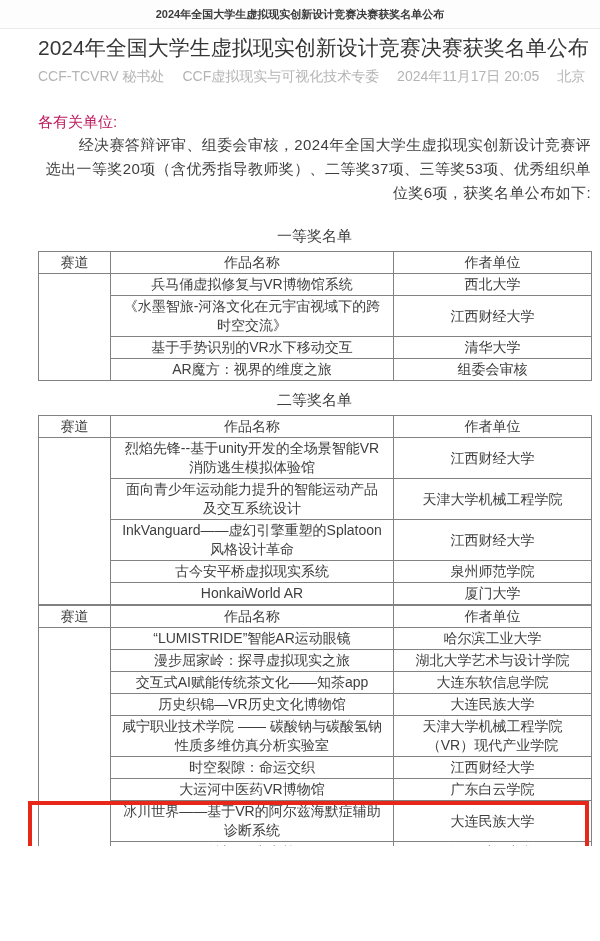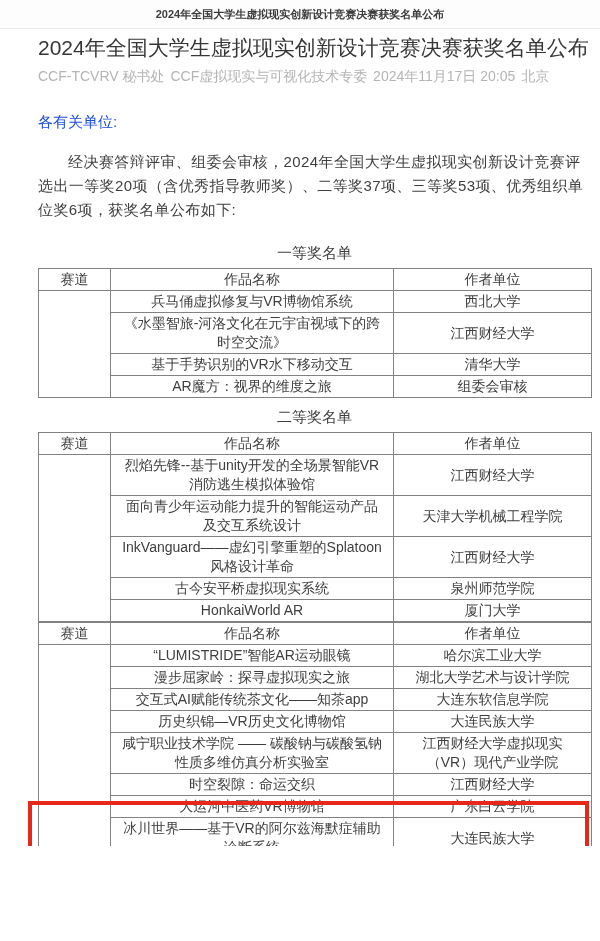--- a/index.html
+++ b/index.html
@@ -11,25 +11,25 @@
   .topbar {
     height:28px; background:#fdfdfd; border-bottom:1px solid #ebebeb;
     display:flex; align-items:center; justify-content:center;
   }
   .topbar span { font-size:11px; color:#3c3c3c; font-weight:700; }
   .content { padding:0 9px 0 38px; }
   h1.title {
     margin:5px 0 0; font-size:21px; line-height:27px; font-weight:400; color:#363636;
   }
   .byline { margin-top:6px; font-size:14px; line-height:18px; color:#b4b4b4; white-space:nowrap; }
-  .byline span + span { margin-left:2px; }
-  p.salutation { margin:26px 0 0; font-size:15px; line-height:21px; color:#1d4ed8; }
+  .byline span + span { margin-left:14px; }
+  p.salutation { margin:26px 0 0; font-size:15px; line-height:21px; color:#be185d; }
   p.intro {
-    margin:18px 0 0; font-size:15px; line-height:24px; color:#3e3e3e;
-    text-indent:2em; letter-spacing:0.4px;
+    margin:1px 0 0; font-size:15px; line-height:24px; color:#3e3e3e;
+    text-indent:2em; letter-spacing:0.4px;text-align:right;
   }
   .sections { }
   .award h2.sec-heading {
     margin:9px 0 5px; font-size:15px; line-height:20px; font-weight:400;
     text-align:center; color:#3e3e3e;
   }
   .award:first-child h2.sec-heading { margin-top:21px; }
   table.award-table {
     border-collapse:collapse; table-layout:fixed; width:553px; background:#fff;
   }
@@ -174,21 +174,21 @@
               <tr>
                 <td>交互式AI赋能传统茶文化——知茶app</td>
                 <td>大连东软信息学院</td>
               </tr>
               <tr>
                 <td>历史织锦—VR历史文化博物馆</td>
                 <td>大连民族大学</td>
               </tr>
               <tr>
                 <td>咸宁职业技术学院 —— 碳酸钠与碳酸氢钠性质多维仿真分析实验室</td>
-                <td>江西财经大学虚拟现实（VR）现代产业学院</td>
+                <td>天津大学机械工程学院（VR）现代产业学院</td>
               </tr>
               <tr>
                 <td>时空裂隙：命运交织</td>
                 <td>江西财经大学</td>
               </tr>
               <tr>
                 <td>大运河中医药VR博物馆</td>
                 <td>广东白云学院</td>
               </tr>
               <tr>

